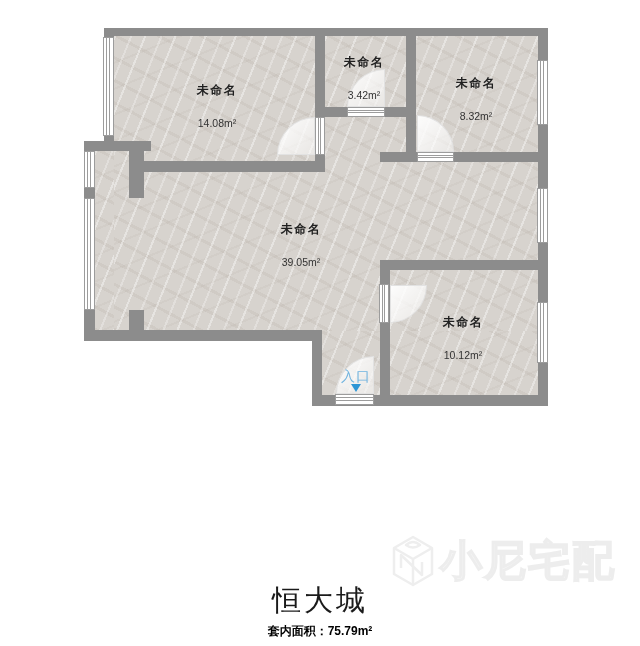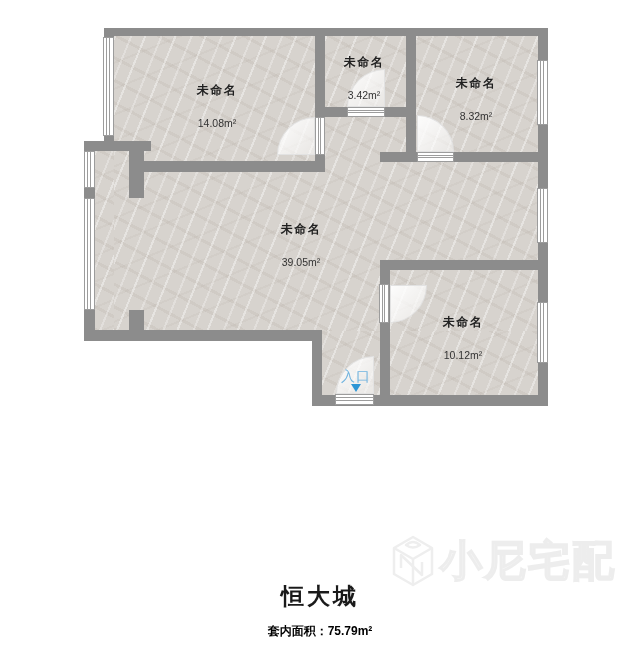--- a/index.html
+++ b/index.html
@@ -90,21 +90,21 @@
   #lbl-1012{left:463px;top:337px;}
 
   
   #entry-label{left:356px;top:377px;transform:translate(-50%,-50%);color:#6fb3df;
                font-size:14px;letter-spacing:1px;z-index:9;white-space:nowrap;}
   #entry-arrow{left:356px;top:384px;transform:translateX(-50%);width:0;height:0;
                border-left:5px solid transparent;border-right:5px solid transparent;
                border-top:8px solid #2e96d5;z-index:9;}
 
   
-  #title{left:0;top:581px;width:100%;text-align:center;font-size:23px;font-weight:bold;
+  #title{left:0;top:581px;width:100%;text-align:center;font-size:29px;font-weight:normal;
          letter-spacing:3px;color:#1a1a1a;z-index:8;}
   #subtitle{left:0;top:623px;width:100%;text-align:center;font-size:12px;font-weight:bold;
             color:#000000;z-index:8;}
 
   
   #watermark{left:392px;top:531px;height:60px;display:flex;align-items:center;gap:6px;z-index:2;}
   #wm-text{font-size:42px;line-height:1;font-weight:bold;letter-spacing:2px;
            color:#f6f6f6;-webkit-text-stroke:1.5px #ededed;white-space:nowrap;}
 </style>
 </head>

